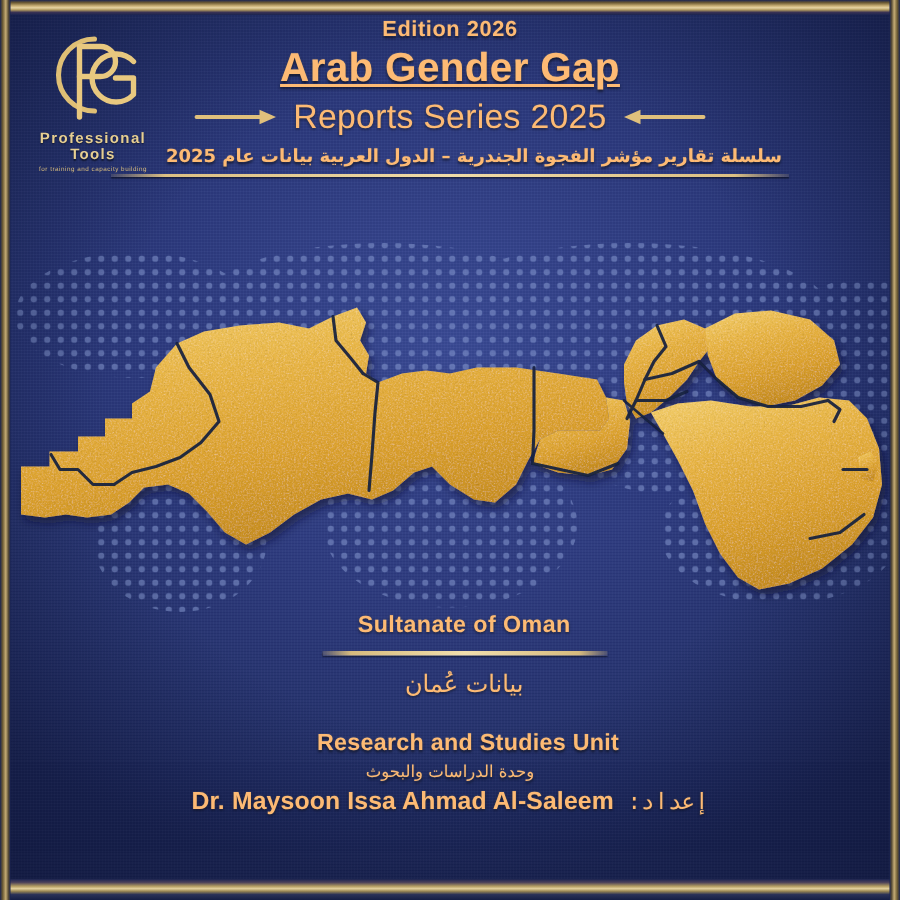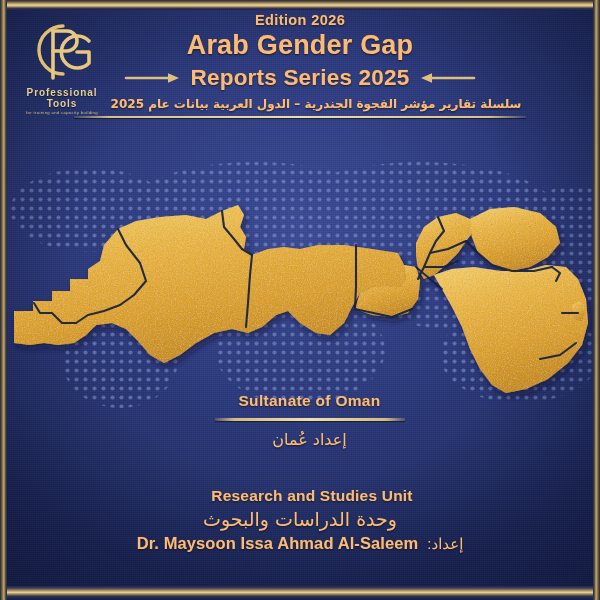--- a/index.html
+++ b/index.html
@@ -108,31 +108,32 @@
     font-size: 14.5px;
     font-weight: bold;
     letter-spacing: .4px;
   }
   .title-main {
     font-size: 27px;
     font-weight: bold;
     letter-spacing: .2px;
     margin-top: 3px;
     line-height: 1.04;
+    text-decoration: underline;
   }
   .series-row {
     margin-top: 6px;
     display: flex;
     align-items: center;
     justify-content: center;
     gap: 9px;
   }
   .series-text {
     font-size: 22.5px;
-    font-weight: bold;
+    font-weight: normal;
     letter-spacing: .2px;
   }
   .arrow { display: block; }
   .arrow svg { display: block; }
 
   .subtitle-ar {
     margin-top: 6px;
     font-size: 12px;
     font-weight: bold;
     direction: rtl;
@@ -161,21 +162,21 @@
     top: 183px;
     height: 220px;
     z-index: 4;
   }
   .map-wrap svg { width: 100%; height: 100%; display: block; }
 
   
   .country {
     position: absolute;
     left: 0; right: 0;
-    top: 392px;
+    top: 408px;
     z-index: 6;
     text-align: center;
     padding-left: 19px;
   }
   .country-en {
     font-size: 15.5px;
     font-weight: bold;
     letter-spacing: .3px;
   }
   .rule-short {
@@ -201,35 +202,35 @@
     text-align: center;
   }
   .credit-unit-en {
     font-size: 15.5px;
     font-weight: bold;
     letter-spacing: .2px;
     padding-left: 24px;
   }
   .credit-unit-ar {
     margin-top: 3px;
-    font-size: 19px;
+    font-size: 11px;
     direction: rtl;
     font-family: "DejaVu Sans", "Liberation Sans", sans-serif;
   }
   .credit-author-row {
     margin-top: 4px;
     display: flex;
     align-items: baseline;
     justify-content: center;
     gap: 9px;
     direction: rtl;
   }
   .credit-author-label {
     font-size: 15px;
-    font-family: Liberation Sans, sans-serif;
+    font-family: Liberation Mono, monospace;
     direction: rtl;
   }
   .credit-author-name {
     font-size: 16.5px;
     font-weight: bold;
     direction: ltr;
     letter-spacing: .1px;
   }
 </style>
 </head>
@@ -397,21 +398,21 @@
 
           <path d="M416,84 L430,96 L442,106" stroke-width="1.8"></path>
         </g>
       </g>
     </svg>
   </div>
 
   <div class="country">
     <div class="country-en gold">Sultanate of Oman</div>
     <div class="rule-short"></div>
-    <div class="country-ar gold">إعداد عُمان</div>
+    <div class="country-ar gold">بيانات عُمان</div>
   </div>
 
   <div class="credits">
     <div class="credit-unit-en gold">Research and Studies Unit</div>
     <div class="credit-unit-ar gold">وحدة الدراسات والبحوث</div>
     <div class="credit-author-row">
       <span class="credit-author-label gold">إعداد:</span>
       <span class="credit-author-name gold">Dr. Maysoon Issa Ahmad Al-Saleem</span>
     </div>
   </div>

